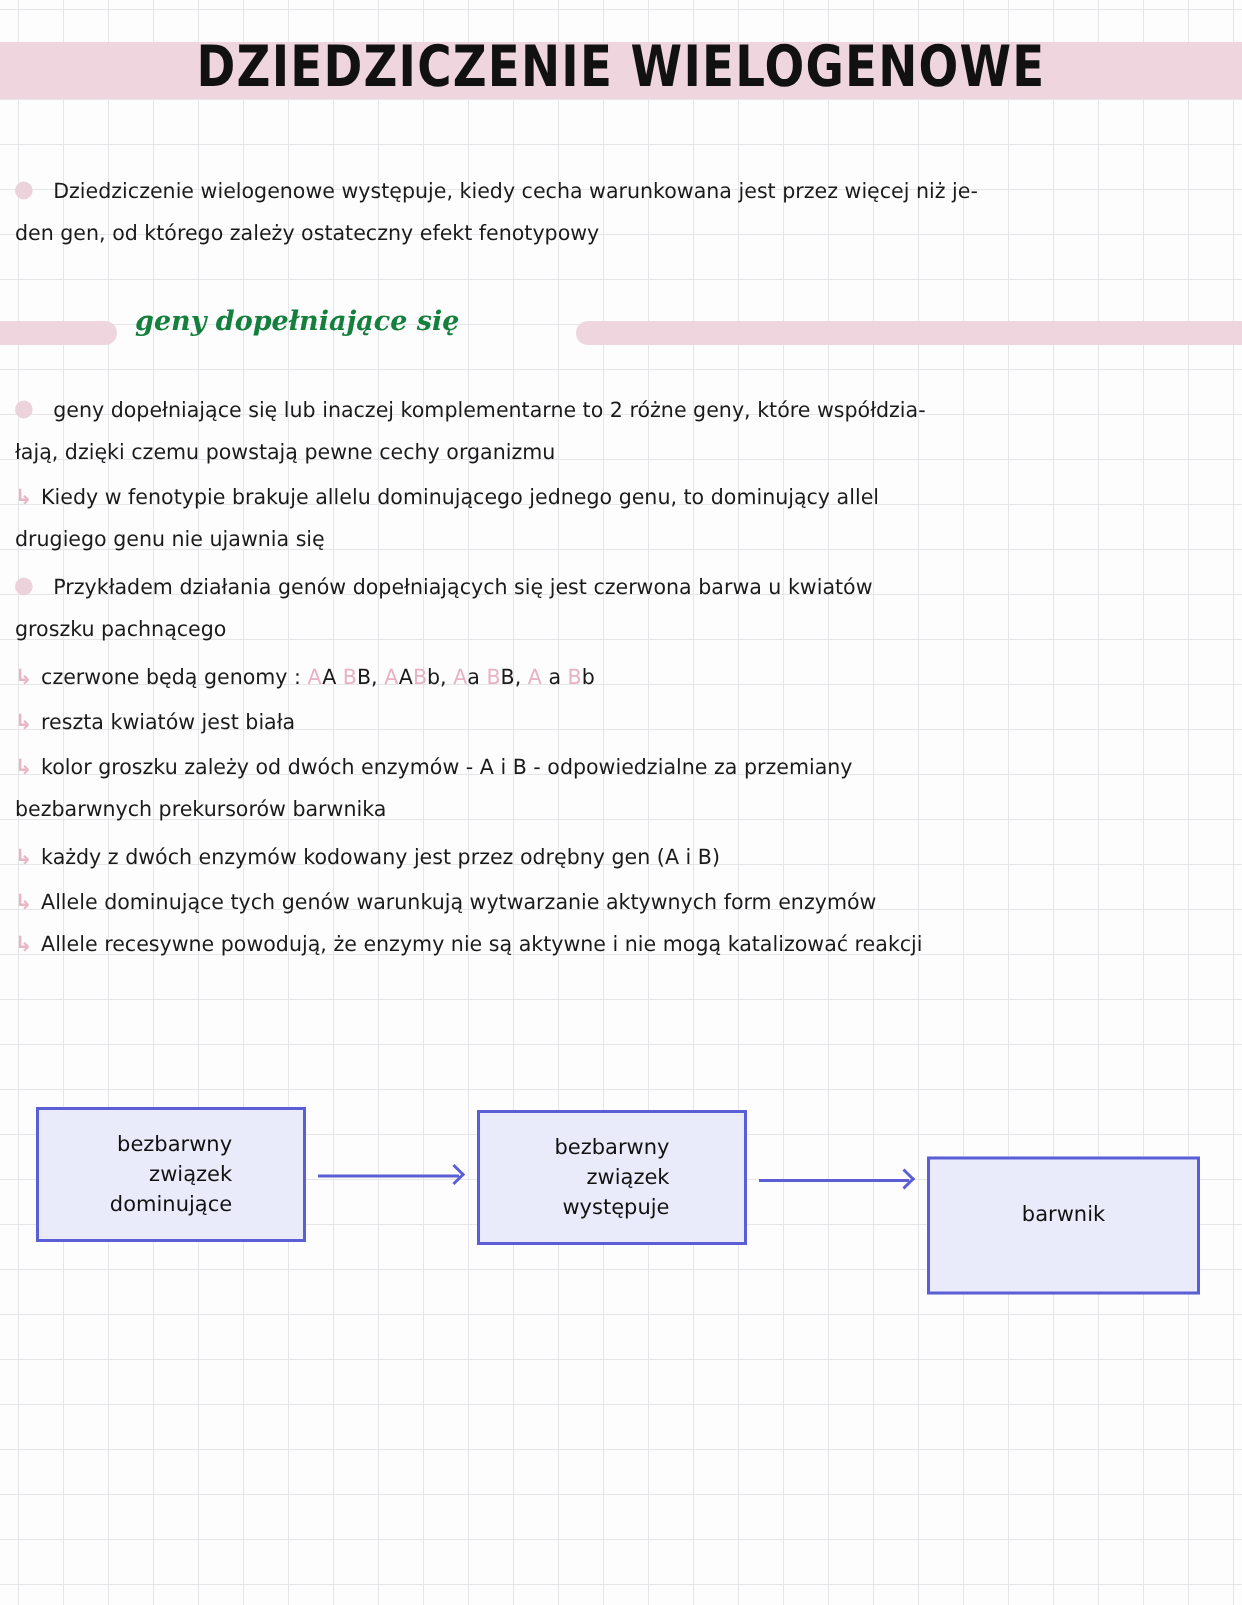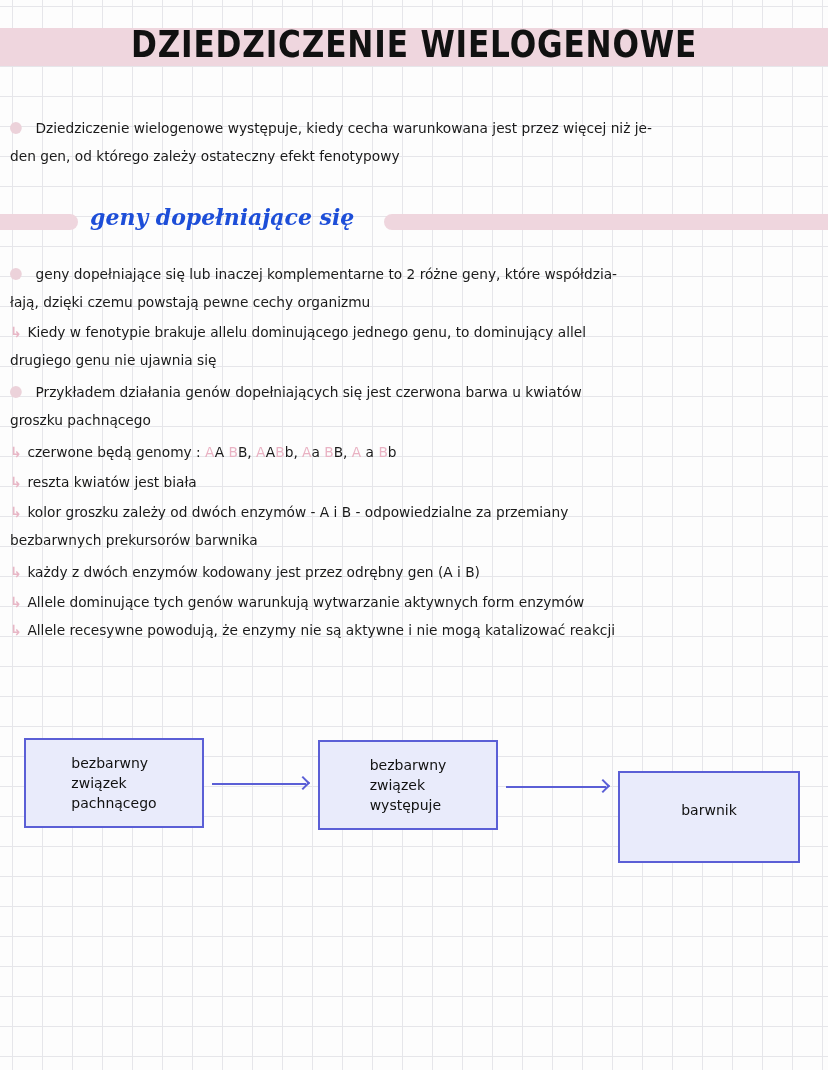--- a/index.html
+++ b/index.html
@@ -38,26 +38,26 @@
     position: absolute; left: 0; top: 214px; width: 78px; height: 16px;
     background: #efd6de; border-radius: 0 8px 8px 0;
   }
   .sec-band-right {
     position: absolute; left: 384px; top: 214px; width: 444px; height: 16px;
     background: #efd6de; border-radius: 8px 0 0 8px;
   }
   .sec-title {
     position: absolute; left: 90px; top: 204px;
     font-family: "DejaVu Serif", serif; font-style: italic; font-weight: bold;
-    font-size: 22px; color: #1d4ed8;
+    font-size: 18px; color: #15803d;
   }
   .pink { color: #e9b2c3; }
   .box {
     position: absolute; border: 2px solid #5b5fd6; background: #e9ebfb;
-    display: flex; align-items: center; justify-content: center; text-align: left;
+    display: flex; align-items: center; justify-content: center; text-align: right;
     font-size: 14px; line-height: 20px; color: #111;
   }
   .arrow-line { position: absolute; height: 2px; background: #5b5fd6; }
   .arrow-head {
     position: absolute; width: 8px; height: 8px;
     border-top: 2px solid #5b5fd6; border-right: 2px solid #5b5fd6;
     transform: rotate(45deg);
   }
 </style>
 </head>
@@ -114,21 +114,21 @@
   <span class="arrow">↳</span><span>Allele dominujące tych genów warunkują wytwarzanie aktywnych form enzymów</span>
 </div>
 <div class="line" style="top:620px;">
   <span class="arrow">↳</span><span>Allele recesywne powodują, że enzymy nie są aktywne i nie mogą katalizować reakcji</span>
 </div>
 
 <div class="box" style="left:24px; top:738px; width:176px; height:86px;">
   <div>
     <div>bezbarwny</div>
     <div>związek</div>
-    <div>pachnącego</div>
+    <div>dominujące</div>
   </div>
 </div>
 <div class="arrow-line" style="left:212px; top:783px; width:94px;"></div>
 <div class="arrow-head" style="left:298px; top:778px;"></div>
 
 <div class="box" style="left:318px; top:740px; width:176px; height:86px;">
   <div>
     <div>bezbarwny</div>
     <div>związek</div>
     <div>występuje</div>

